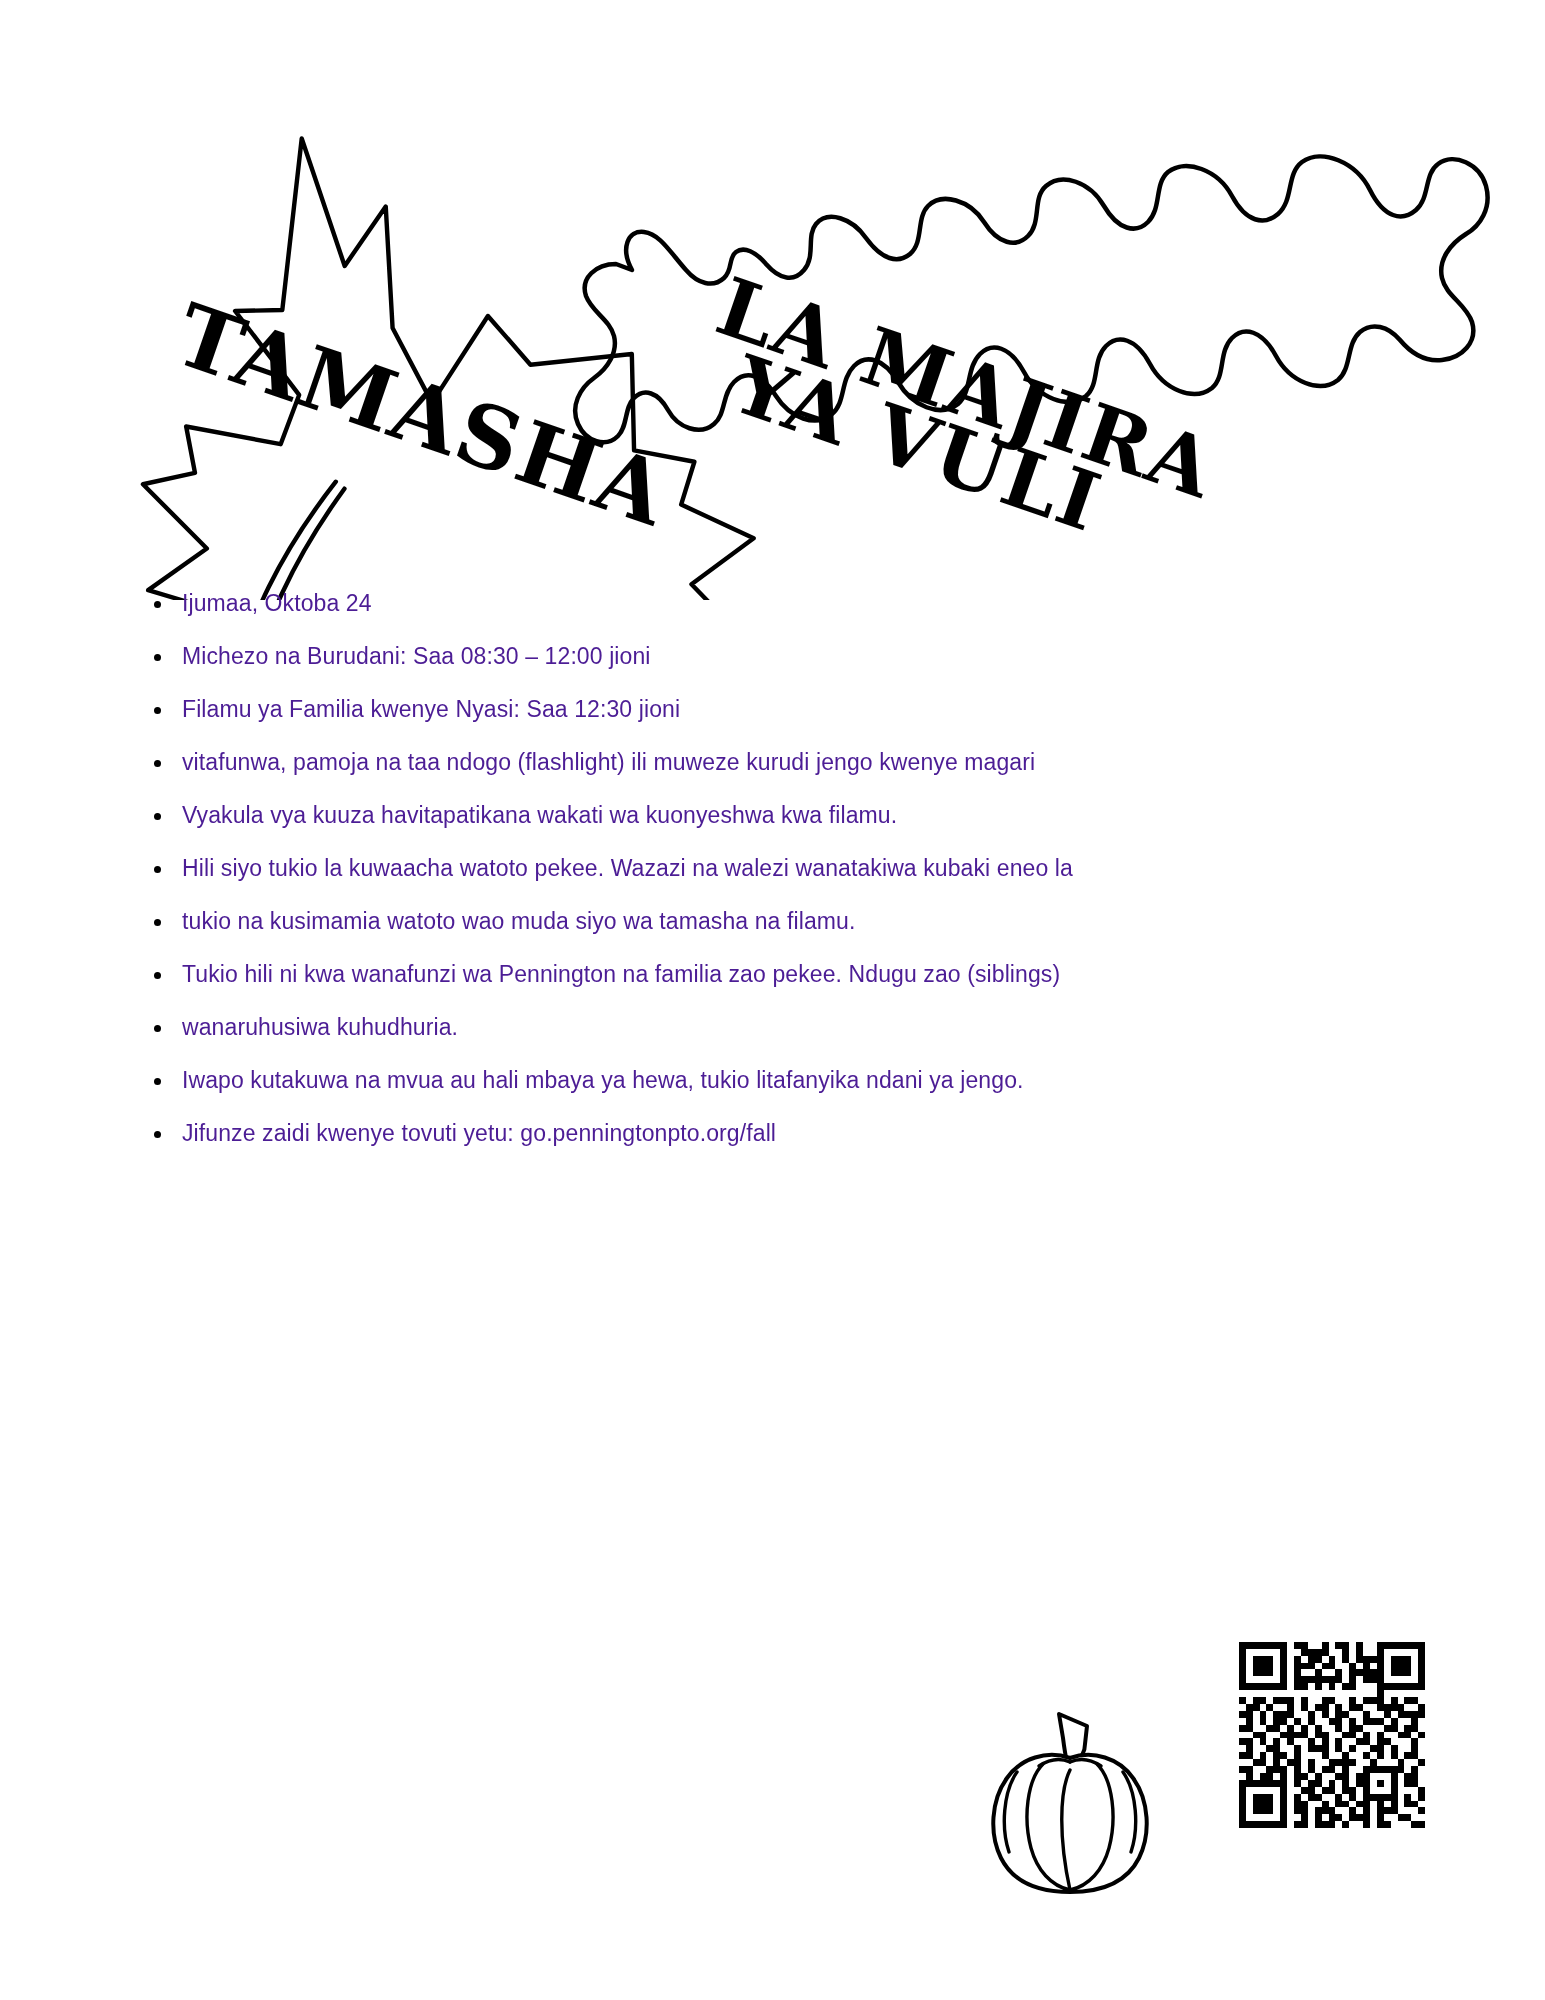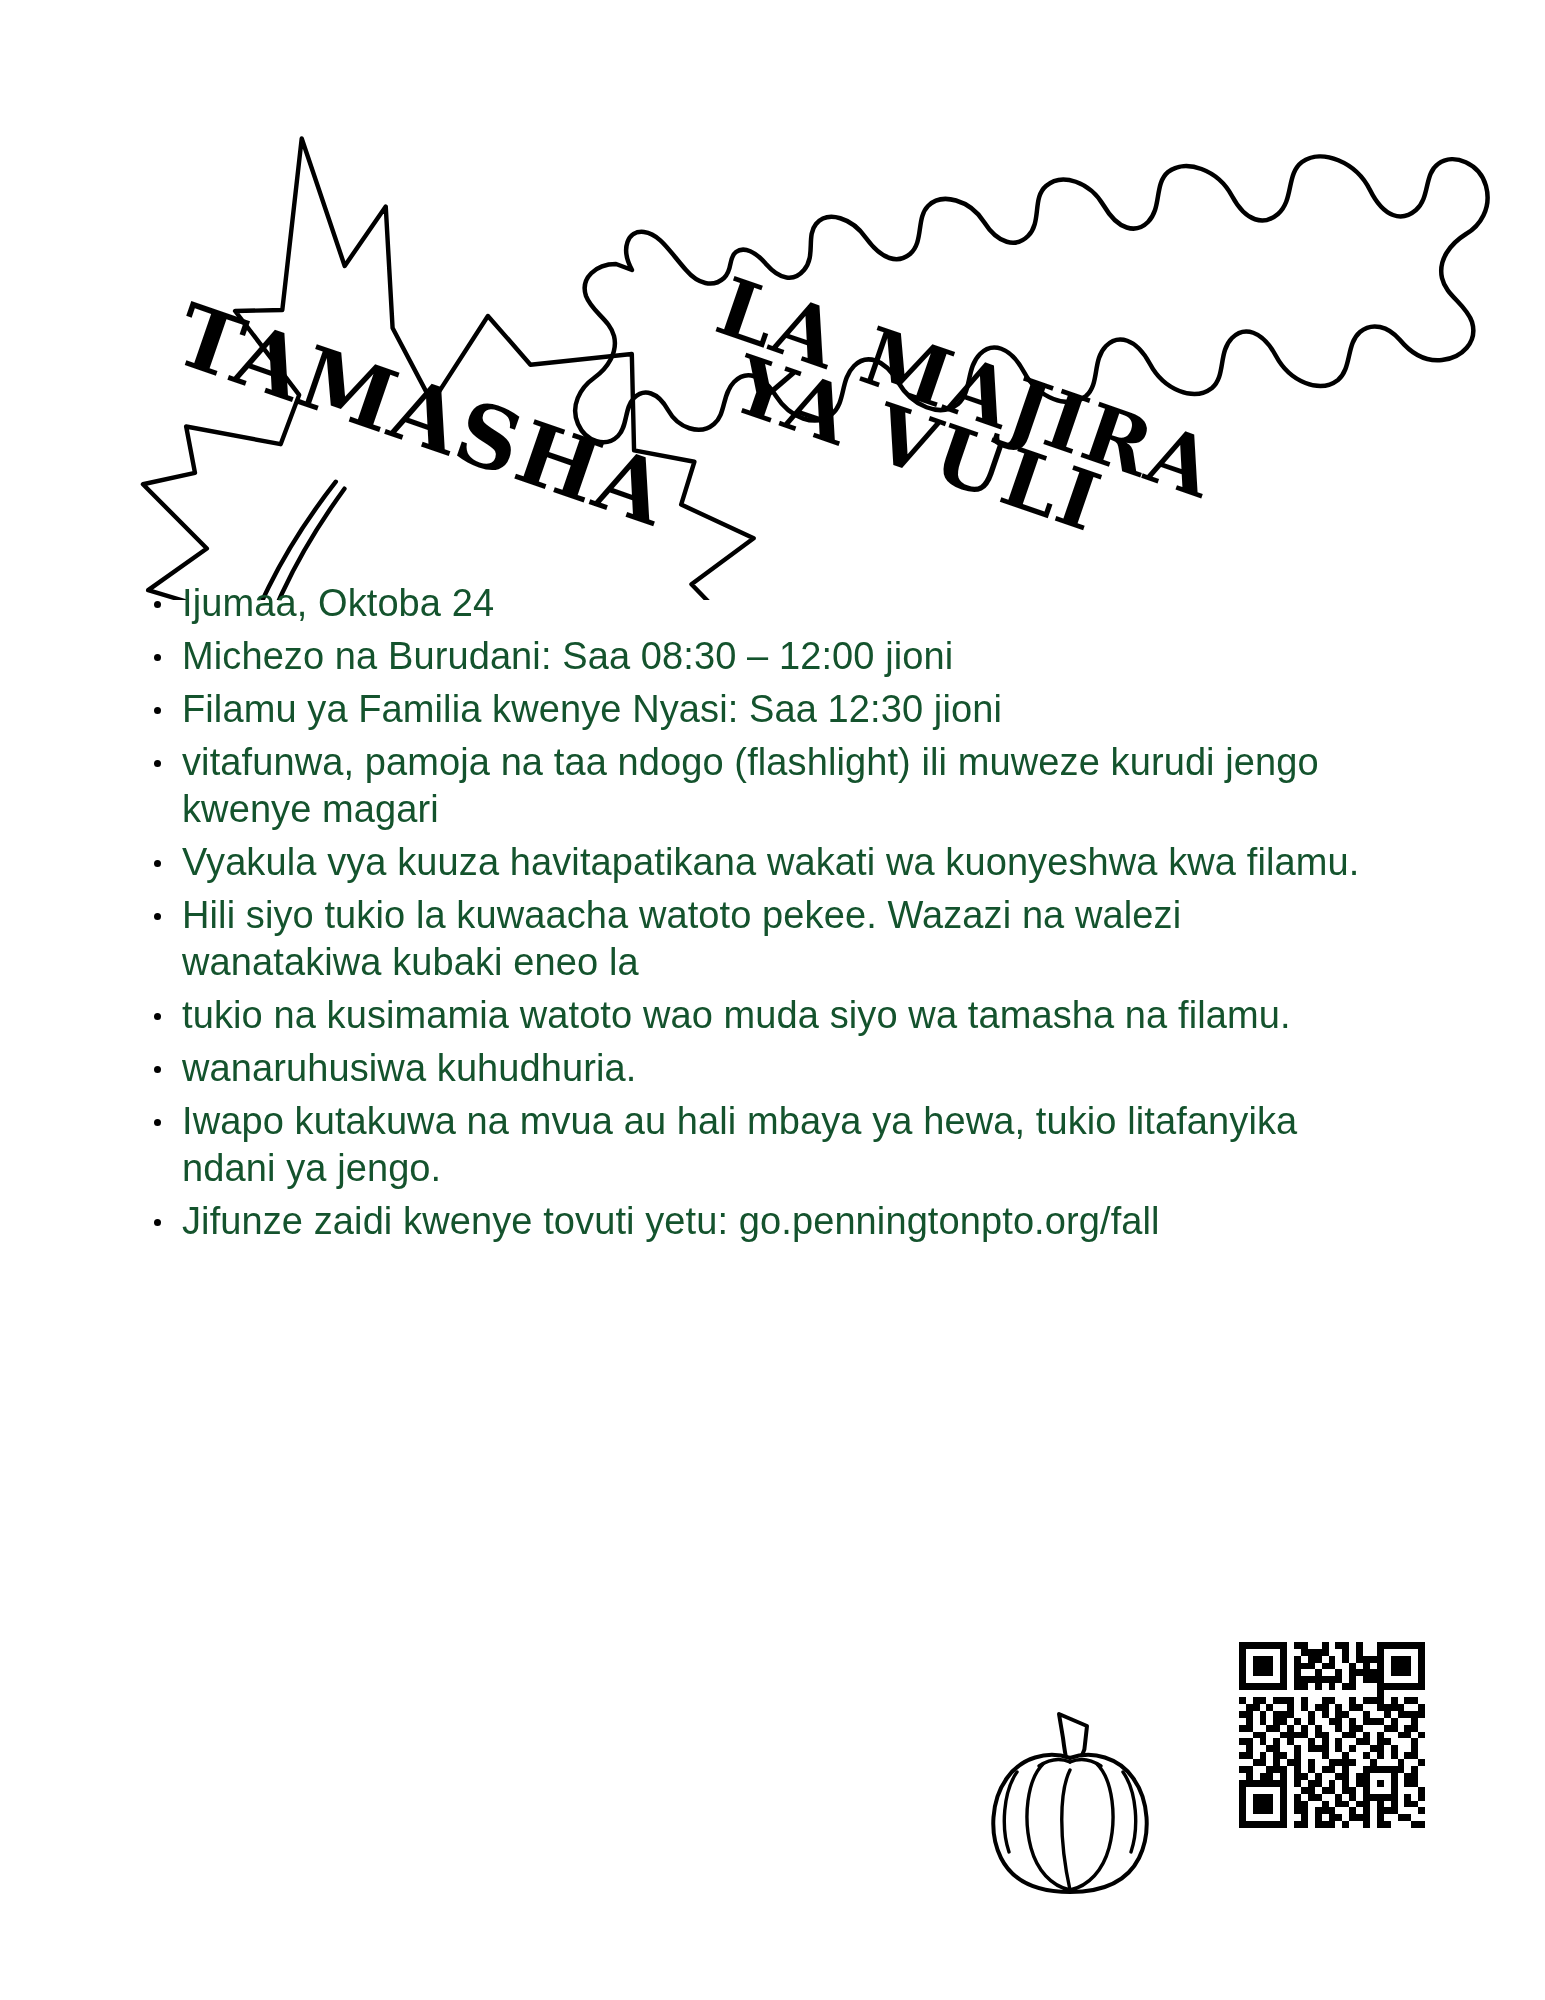--- a/index.html
+++ b/index.html
@@ -58,24 +58,24 @@
     width: 1230px;
   }
   ul.bullets {
     list-style: none;
     margin: 0;
     padding: 0;
   }
   ul.bullets li {
     position: relative;
     padding-left: 32px;
-    font-size: 38px;
+    font-size: 23px;
     line-height: 47px;
     margin: 0 0 6px 0;
-    color: #14532d;
+    color: #4c1d95;
     letter-spacing: 0.1px;
   }
   ul.bullets li::before {
     content: "";
     position: absolute;
     left: 4px;
     top: 21px;
     width: 7px;
     height: 7px;
     border-radius: 50%;
@@ -235,20 +235,21 @@
 
 <div id="body-copy">
   <ul class="bullets">
     <li>Ijumaa, Oktoba 24</li>
     <li>Michezo na Burudani: Saa 08:30 – 12:00 jioni</li>
     <li>Filamu ya Familia kwenye Nyasi: Saa 12:30 jioni</li>
     <li>vitafunwa, pamoja na taa ndogo (flashlight) ili muweze kurudi jengo kwenye magari</li>
     <li>Vyakula vya kuuza havitapatikana wakati wa kuonyeshwa kwa filamu.</li>
     <li>Hili siyo tukio la kuwaacha watoto pekee. Wazazi na walezi wanatakiwa kubaki eneo la</li>
     <li>tukio na kusimamia watoto wao muda siyo wa tamasha na filamu.</li>
+    <li>Tukio hili ni kwa wanafunzi wa Pennington na familia zao pekee. Ndugu zao (siblings)</li>
     <li>wanaruhusiwa kuhudhuria.</li>
     <li>Iwapo kutakuwa na mvua au hali mbaya ya hewa, tukio litafanyika ndani ya jengo.</li>
     <li>Jifunze zaidi kwenye tovuti yetu:  go.penningtonpto.org/fall</li>
   </ul>
 </div>
 
 <div id="pumpkin">
   <svg viewBox="0 0 190 200" xmlns="http://www.w3.org/2000/svg">
 
     <path class="pumpkin-line" d="M 88,38 L 84,14 L 112,26 L 110,44 C 110,52 106,58 100,62 L 92,62 C 90,54 89,46 88,38 Z"></path>

